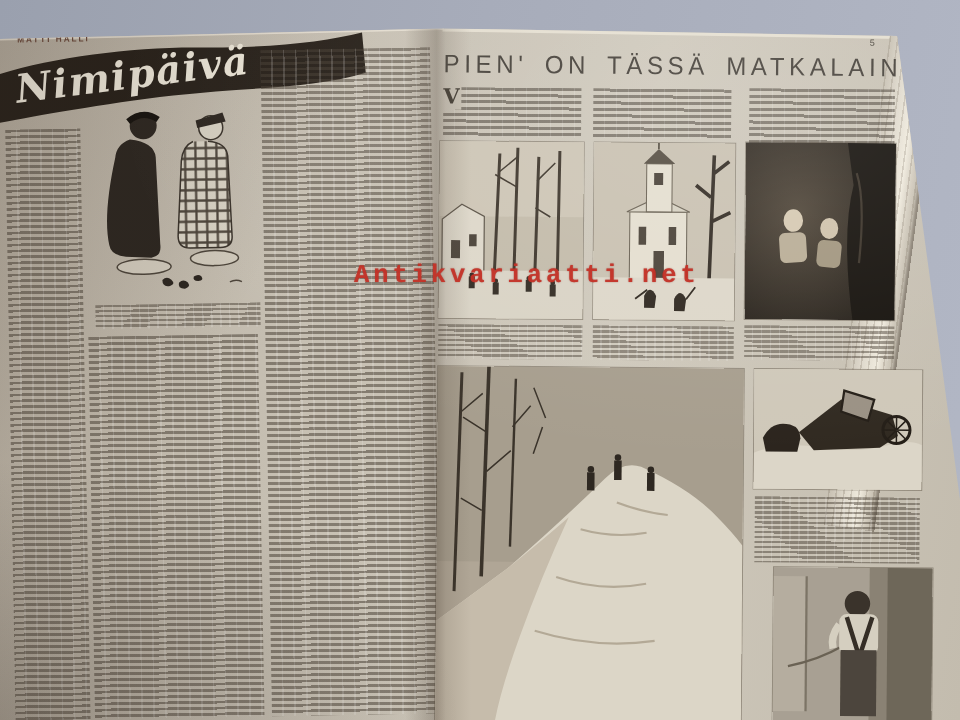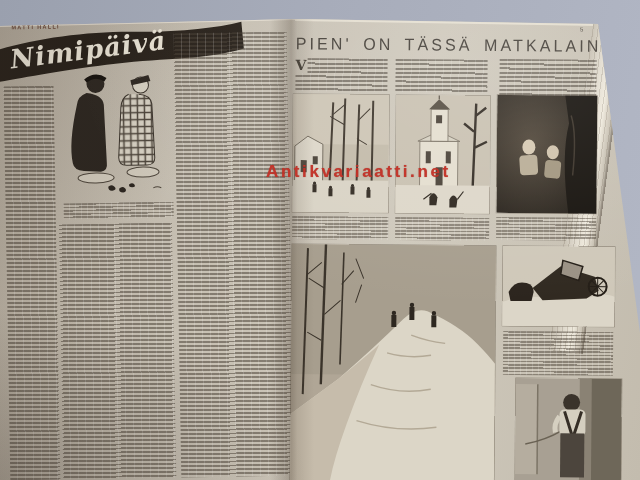--- a/index.html
+++ b/index.html
@@ -52,24 +52,24 @@
   
   .pagenum{position:absolute;left:288px;top:8px;font-size:6px;color:#4a443c;}
   .headline{position:absolute;left:4px;top:19px;width:320px;font-size:16px;
     letter-spacing:3.1px;word-spacing:4px;color:#46413a;white-space:nowrap;
     font-family:"Liberation Sans",sans-serif;transform:scaleY(1.05);}
   .dropcap{position:absolute;left:3px;top:41px;font-family:"DejaVu Serif",serif;
     font-size:14px;font-weight:bold;color:#3e382f;background:#c9c2b5;padding:0 1px;z-index:2;}
   .photo{position:absolute;box-shadow:0 0 0 .5px rgba(90,80,66,.5);}
   .photo svg{display:block;width:100%;height:100%;}
   
-  .watermark{position:absolute;left:236px;top:162px;z-index:9;
-    font-family:Liberation Sans, sans-serif;font-size:17px;font-weight:bold;
+  .watermark{position:absolute;left:236px;top:175px;z-index:9;
+    font-family:Liberation Mono, monospace;font-size:17px;font-weight:bold;
     letter-spacing:2.6px;color:rgba(197,51,40,.92);
-    text-shadow:0 0 1px rgba(130,22,16,.55);margin-left:30px;}
+    text-shadow:0 0 1px rgba(130,22,16,.55);}
 </style>
 </head>
 <body>
 
 <div class="scene">
   <div class="magazine">
 
     <div class="top-edge1"></div>
     <div class="top-edge2"></div>
     <div class="stack"></div>

